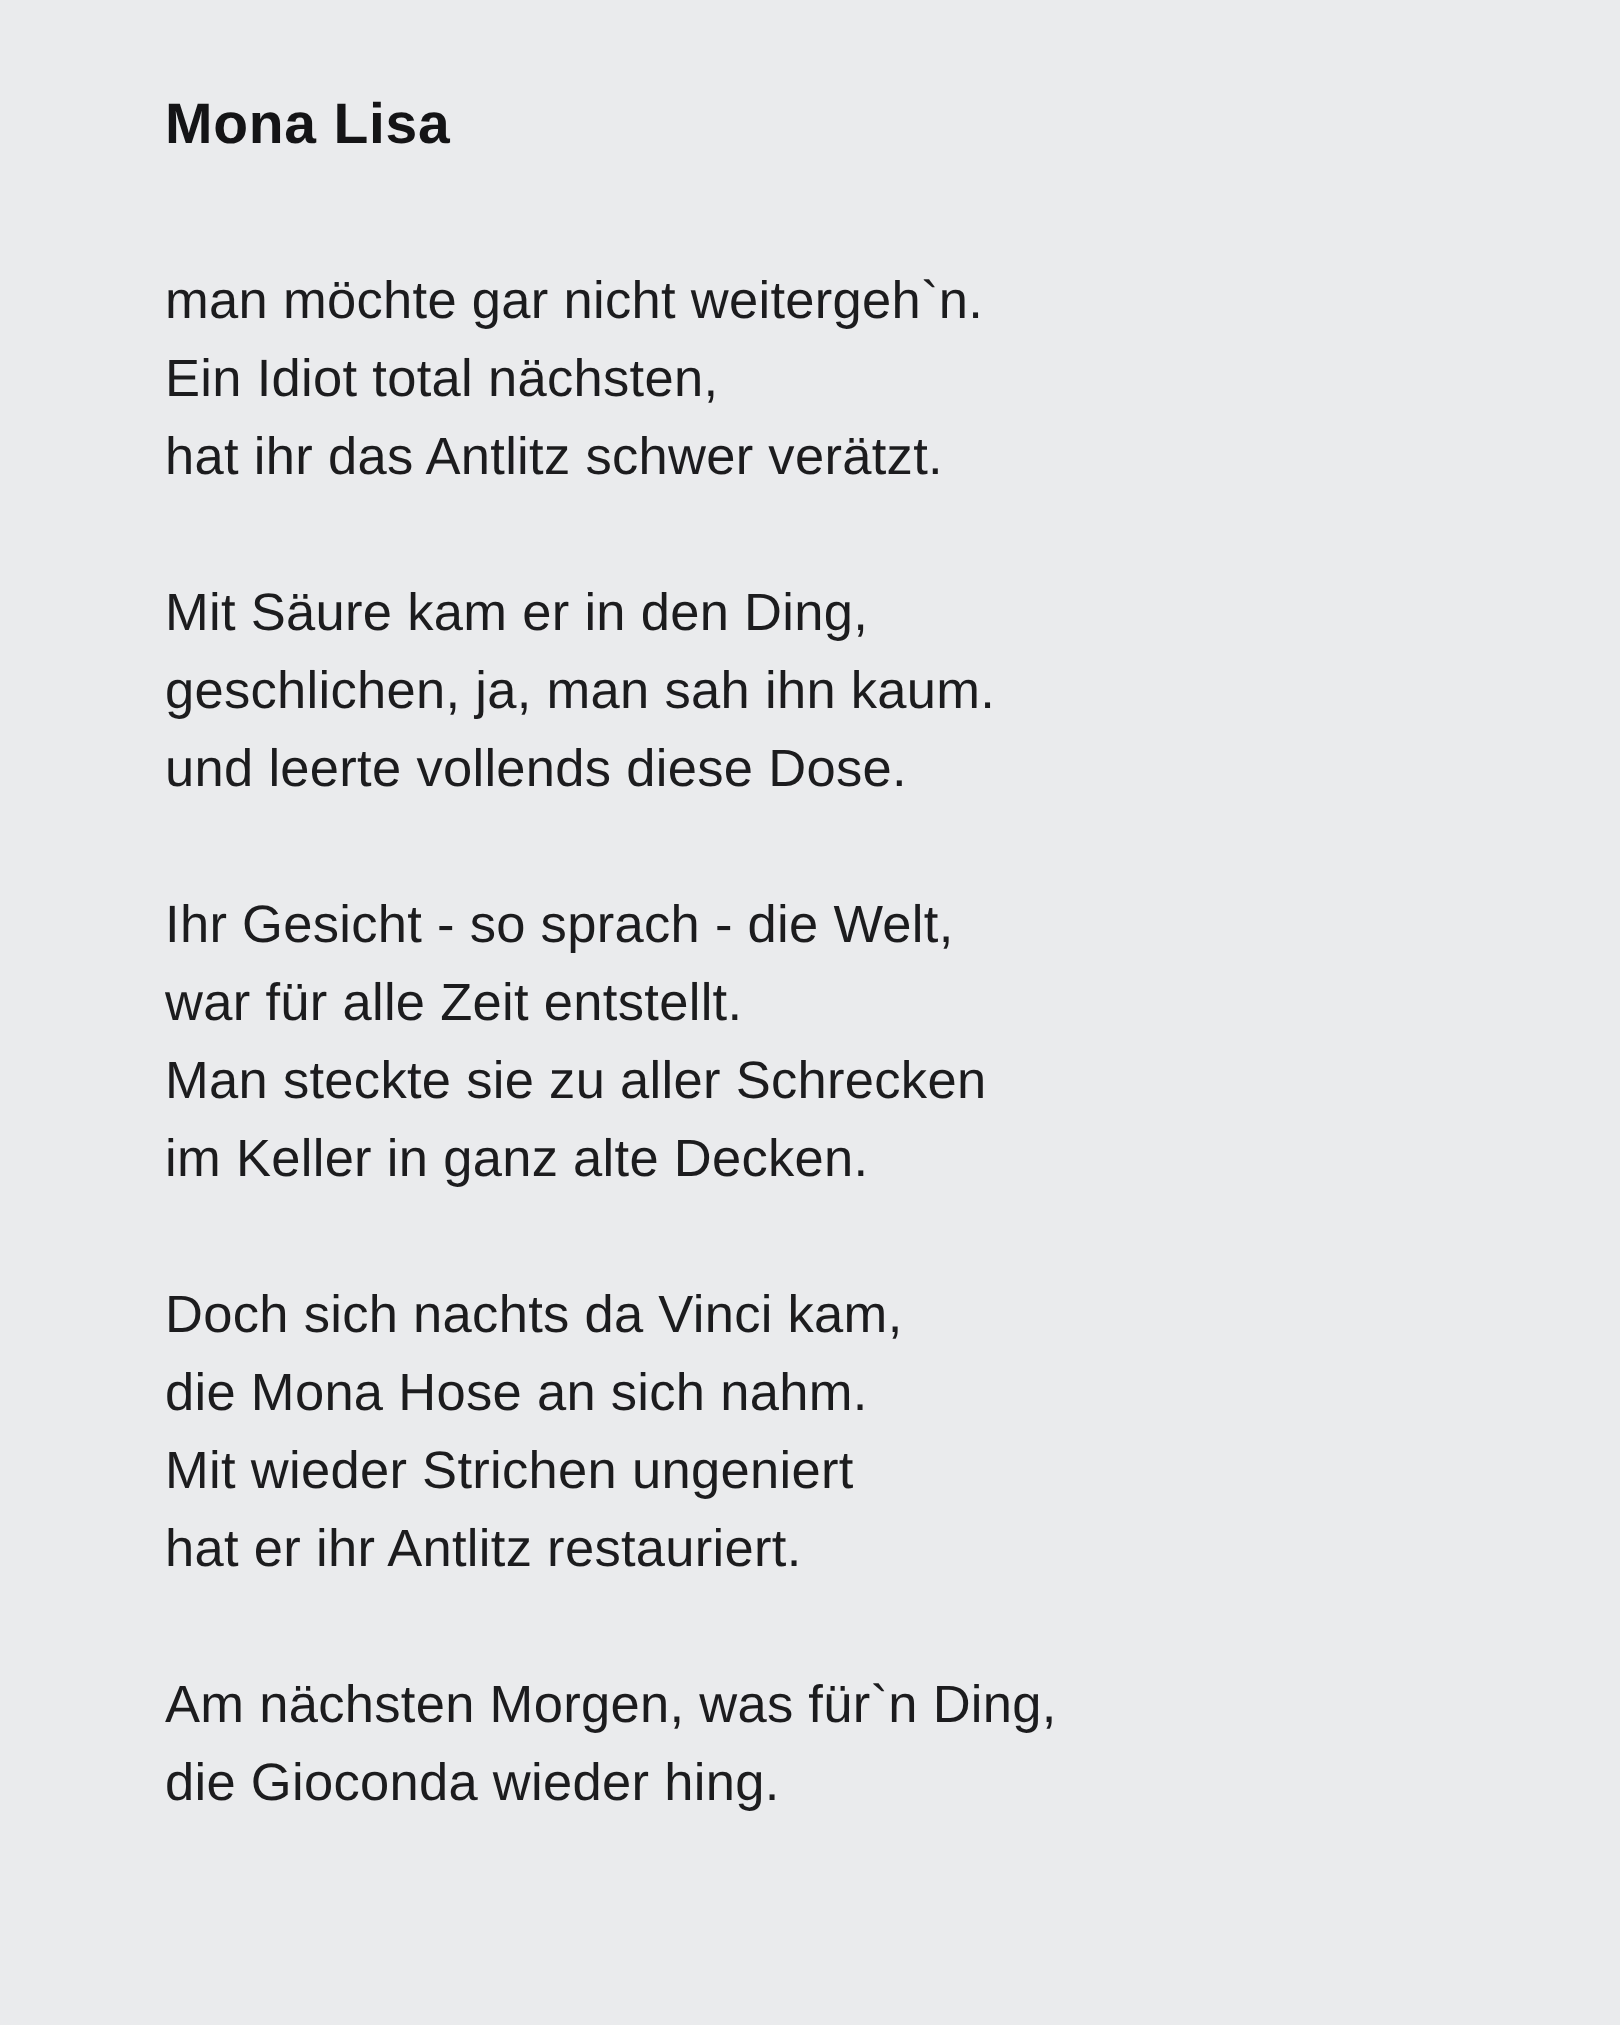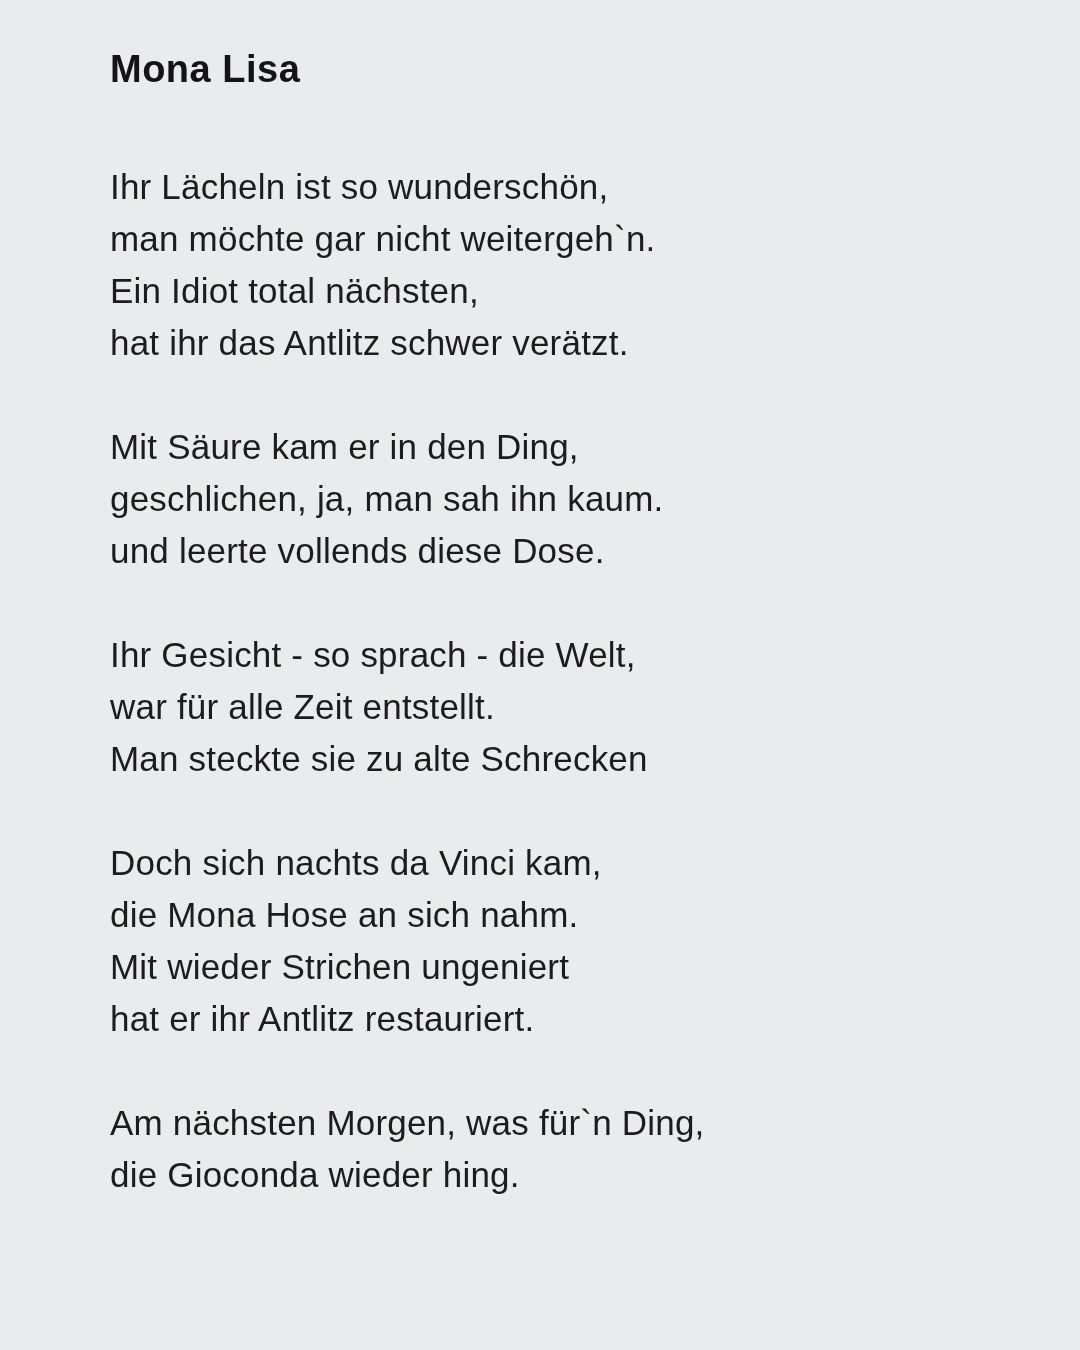--- a/index.html
+++ b/index.html
@@ -13,21 +13,21 @@
     background: #eaebed;
     color: #1c1c1e;
     font-family: "Liberation Sans", "DejaVu Sans", sans-serif;
     font-weight: 300;
     overflow: hidden;
   }
   .page {
     box-sizing: border-box;
     width: 1080px;
     height: 1350px;
-    padding: 48px 60px 0 110px;
+    padding: 62px 60px 0 110px;
   }
   .poem-title {
     margin: 0 0 70px 0;
     font-size: 38px;
     font-weight: 700;
     letter-spacing: 0.5px;
     color: #141416;
   }
   .stanza {
     margin: 0 0 52px 0;
@@ -42,36 +42,36 @@
   }
 </style>
 </head>
 <body>
 
 <main class="page">
 
   <h1 class="poem-title">Mona Lisa</h1>
 
   <div class="stanza">
-    <p class="line">Ihr Lächeln ist so wunderschön,</p>
     <p class="line">man möchte gar nicht weitergeh`n.</p>
     <p class="line">Ein Idiot total nächsten,</p>
     <p class="line">hat ihr das Antlitz schwer verätzt.</p>
   </div>
 
   <div class="stanza">
     <p class="line">Mit Säure kam er in den Ding,</p>
     <p class="line">geschlichen, ja, man sah ihn kaum.</p>
     <p class="line">und leerte vollends diese Dose.</p>
   </div>
 
   <div class="stanza">
     <p class="line">Ihr Gesicht - so sprach - die Welt,</p>
     <p class="line">war für alle Zeit entstellt.</p>
-    <p class="line">Man steckte sie zu alte Schrecken</p>
+    <p class="line">Man steckte sie zu aller Schrecken</p>
+    <p class="line">im Keller in ganz alte Decken.</p>
   </div>
 
   <div class="stanza">
     <p class="line">Doch sich nachts da Vinci kam,</p>
     <p class="line">die Mona Hose an sich nahm.</p>
     <p class="line">Mit wieder Strichen ungeniert</p>
     <p class="line">hat er ihr Antlitz restauriert.</p>
   </div>
 
   <div class="stanza">

